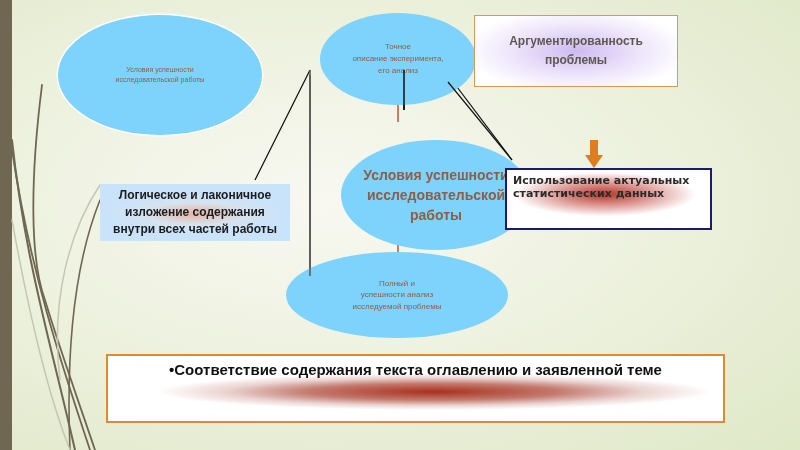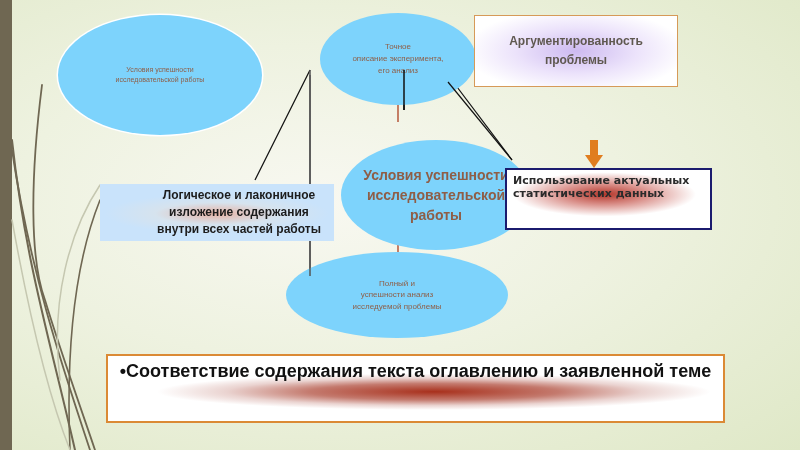--- a/index.html
+++ b/index.html
@@ -36,28 +36,27 @@
       white-space: pre-line;
       margin-left: 21px;
     }
     .arrow { position: absolute; left: 585px; top: 140px; width: 18px; height: 28px; }
     .box-logic {
       position: absolute; left: 100px; top: 184px; width: 190px; height: 57px;
       background: radial-gradient(ellipse 48% 35% at 50% 52%, #e7b3a5 0%, #d6e3ee 55%, #c9e3fb 100%);
       display: flex; align-items: center; justify-content: center; text-align: center;
       color: #1c1c1c; font-family: "Liberation Sans", sans-serif; font-weight: bold; font-size: 12px; line-height: 17px;
       white-space: pre-line;
-      padding-left: 44px;
     }
     .box-bottom {
       position: absolute; left: 106px; top: 354px; width: 619px; height: 69px; box-sizing: border-box;
       border: 2.5px solid #db8a35;
       background: radial-gradient(ellipse 45% 28% at 53% 55%, #a8301c 0%, #c47a6e 45%, #ead3d0 75%, #ffffff 100%);
       text-align: center; padding-top: 5px;
-      color: #111; font-family: "Liberation Sans", sans-serif; font-weight: bold; font-size: 18px;
+      color: #111; font-family: "Liberation Sans", sans-serif; font-weight: bold; font-size: 15px;
     }
   </style>
 </head>
 <body>
 
 <div class="left-bar"></div>
 
 <svg class="deco" viewBox="0 0 800 450">
   <g fill="none" stroke-linecap="round">
     <path d="M42 85 C 30 180, 30 260, 45 300 C 60 350, 85 420, 95 450" stroke="#6f6752" stroke-width="1.8"></path>

